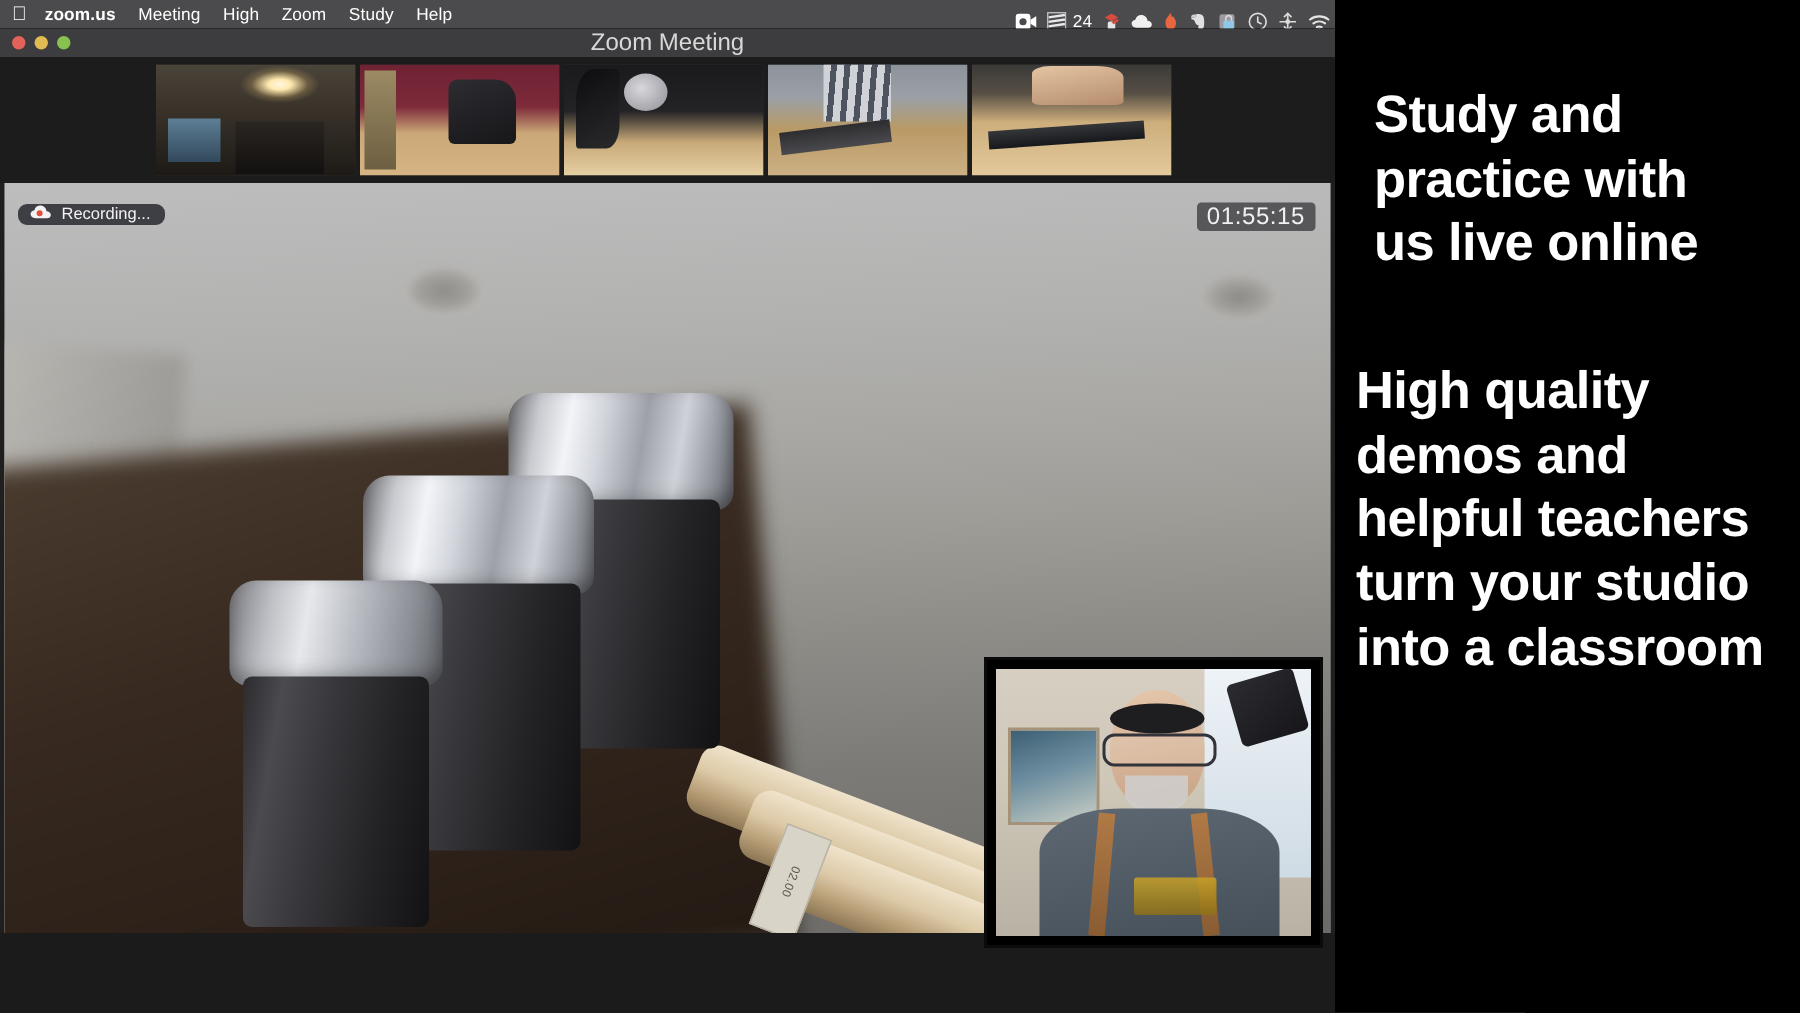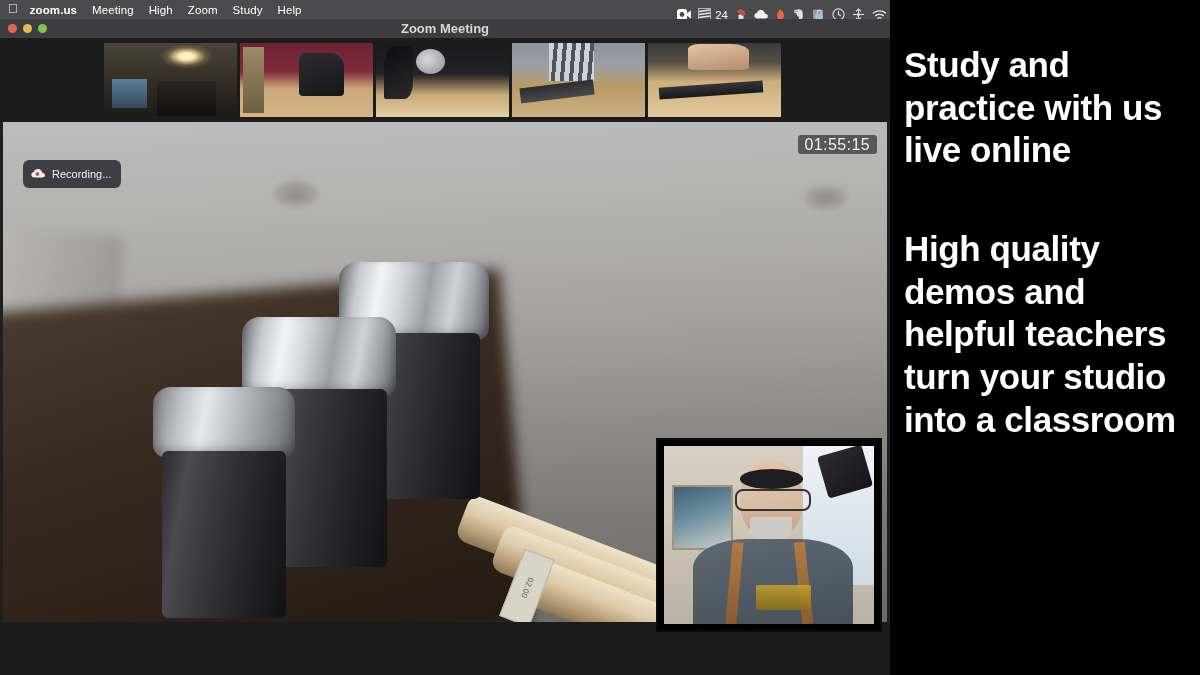--- a/index.html
+++ b/index.html
@@ -37,21 +37,21 @@
   }
   .titlebar{
     position:relative;height:19px;background:#3d3d3f;
     display:flex;align-items:center;justify-content:center;
   }
   .lights{position:absolute;left:8px;top:0;height:19px;display:flex;align-items:center;gap:6px;}
   .light{width:9px;height:9px;border-radius:50%;}
   .l-red{background:#e3635a;}
   .l-yel{background:#e0ba52;}
   .l-grn{background:#87c251;}
-  .title-text{font-size:13px;color:#d8d8d8;font-weight:bold;}
+  .title-text{font-size:16px;color:#d8d8d8;}
 
   
   .filmstrip{
     position:absolute;left:0;top:19px;width:890px;height:84px;
     background:#1c1c1c;
     display:flex;align-items:center;justify-content:flex-start;
     padding-left:104px;box-sizing:border-box;gap:3px;
   }
   .thumb{
     width:133px;height:74px;flex:0 0 133px;position:relative;overflow:hidden;
@@ -152,23 +152,23 @@
     box-shadow:inset 0 -6px 12px rgba(0,0,0,.35);
   }
   .hh-body{
     position:absolute;
     background:linear-gradient(100deg,#2b2b2e 0%,#4a4a4f 18%,#37373b 42%,#232326 70%,#121214 100%);
     border-radius:6px;
   }
 
   
   .rec{
-    position:absolute;left:20px;top:14px;height:28px;
+    position:absolute;left:9px;top:14px;height:14px;
     background:rgba(44,44,52,.88);border-radius:6px;
-    display:flex;align-items:center;gap:6px;padding:0 10px 0 8px;margin-top:24px;
+    display:flex;align-items:center;gap:6px;padding:0 10px 0 8px;
   }
   .rec-label{color:#f2f2f2;font-size:11px;}
   
   .timer{
     position:absolute;right:10px;top:13px;height:19px;
     background:rgba(28,28,32,.62);border-radius:3px;
     display:flex;align-items:center;padding:0 7px;
     color:#f0f0f0;font-size:16px;letter-spacing:.4px;
   }
 
@@ -204,21 +204,21 @@
   .pip-lamp{position:absolute;right:3%;top:2%;width:22%;height:24%;
     background:linear-gradient(150deg,#2b2b30,#15151a);border-radius:4px;transform:rotate(-16deg);}
 
   
   .promo{
     position:absolute;left:890px;top:0;width:310px;height:675px;
     background:#000;color:#fff;
     box-sizing:border-box;padding:44px 20px 0 14px;
   }
   .promo h1{
-    margin:0;font-size:35px;line-height:1.22;font-weight:bold;
+    margin:12px;font-size:35px;line-height:1.22;font-weight:bold;
     letter-spacing:-.4px;
   }
   .promo h2{
     margin:56px 0 0 0;font-size:35px;line-height:1.22;font-weight:bold;
     letter-spacing:-.4px;
   }
   .bottombar{
     position:absolute;left:0;top:603px;width:890px;height:72px;background:#1b1b1b;
   }
 </style>

